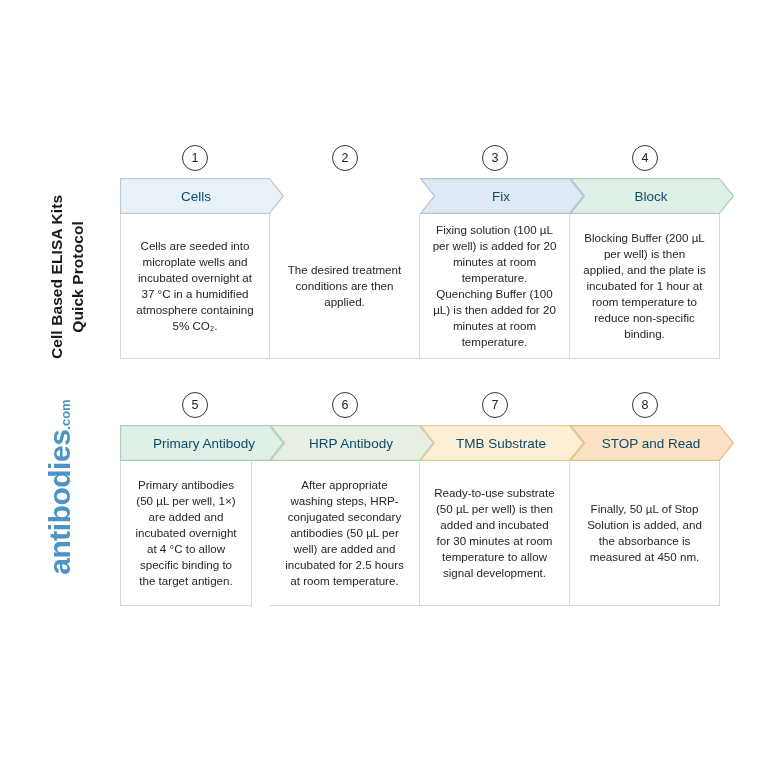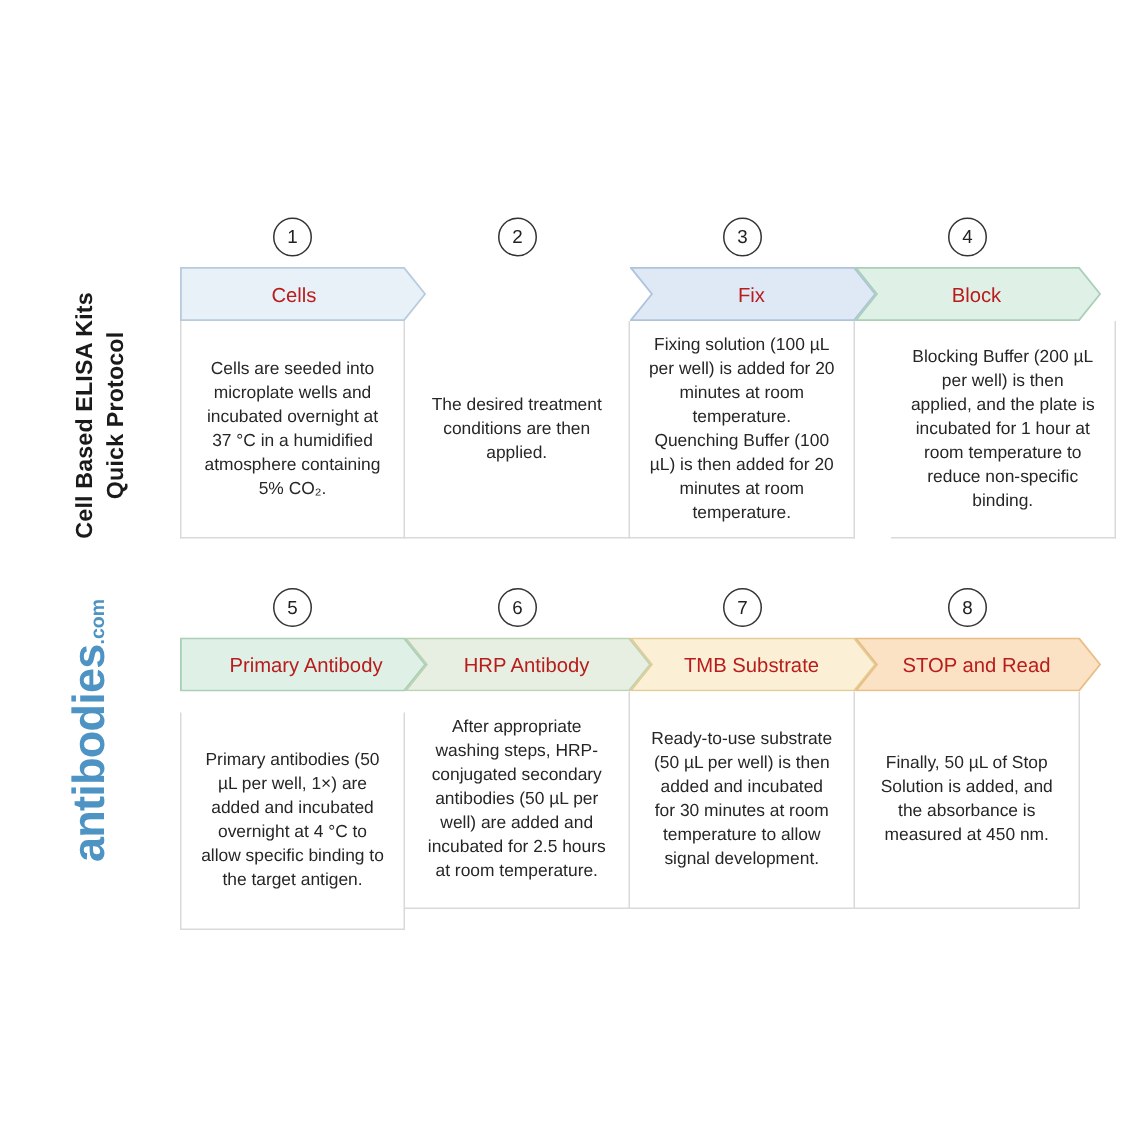--- a/index.html
+++ b/index.html
@@ -96,21 +96,21 @@
   }
   .chev {
     position: absolute;
     top: 0;
     height: 36px;
     box-sizing: border-box;
     display: flex;
     align-items: center;
     justify-content: center;
     font-size: 13.5px;
-    color: #b91c1c;
+    color: #0c4a6e;
     text-align: center;
     padding-left: 14px;
     padding-right: 16px;
   }
   .chev span { position: relative; z-index: 2; }
 
   .cards {
     position: relative;
     margin-top: 0px;
     height: 145px;
@@ -181,21 +181,21 @@
     <div class="cards" id="r1cards">
         <div class="card" style="left: 0px; width: 150px; align-items: center;">
           <p>Cells are seeded into microplate wells and incubated overnight at 37 °C in a humidified atmosphere containing 5% CO₂.</p>
         </div>
         <div class="card" style="left: 150px; width: 150px; border-left: none;">
           <p>The desired treatment conditions are then applied.</p>
         </div>
         <div class="card" style="left: 300px; width: 150px; border-left: none;">
           <p>Fixing solution (100 µL per well) is added for 20 minutes at room temperature. Quenching Buffer (100 µL) is then added for 20 minutes at room temperature.</p>
         </div>
-        <div class="card" style="left: 474px; width: 150px; border-left: none;">
+        <div class="card" style="left: 450px; width: 150px; border-left: none;">
           <p>Blocking Buffer (200 µL per well) is then applied, and the plate is incubated for 1 hour at room temperature to reduce non-specific binding.</p>
         </div>
       </div>
   </div>
 
   <div class="row row2">
     <div class="numbers">
       <div class="num" id="r2n0" style="left: 62px;">5</div>
       <div class="num" id="r2n1" style="left: 212px;">6</div>
       <div class="num" id="r2n2" style="left: 362px;">7</div>
@@ -221,21 +221,21 @@
           <span>TMB Substrate</span>
         </div>
         <div class="chev" style="left: 450px; width: 164px;">
           <svg width="164" height="36" viewBox="0 0 164 36" style="position: absolute; left: 0px; top: 0px;">
             <path d="M0.6,0.6 L149.4,0.6 L163.4,18 L149.4,35.4 L0.6,35.4 L14.6,18 Z" fill="#fbe2c4" stroke="#e9bd84" stroke-width="1.2"></path>
           </svg>
           <span>STOP and Read</span>
         </div>
       </div>
     <div class="cards" id="r2cards">
-        <div class="card" style="left: 0px; width: 150px; margin-top: 14px;">
+        <div class="card" style="left: 0px; width: 132px;">
           <p>Primary antibodies (50 µL per well, 1×) are added and incubated overnight at 4 °C to allow specific binding to the target antigen.</p>
         </div>
         <div class="card" style="left: 150px; width: 150px; border-left: none;">
           <p>After appropriate washing steps, HRP-conjugated secondary antibodies (50 µL per well) are added and incubated for 2.5 hours at room temperature.</p>
         </div>
         <div class="card" style="left: 300px; width: 150px; border-left: none;">
           <p>Ready-to-use substrate (50 µL per well) is then added and incubated for 30 minutes at room temperature to allow signal development.</p>
         </div>
         <div class="card" style="left: 450px; width: 150px; border-left: none;">
           <p>Finally, 50 µL of Stop Solution is added, and the absorbance is measured at 450 nm.</p>

